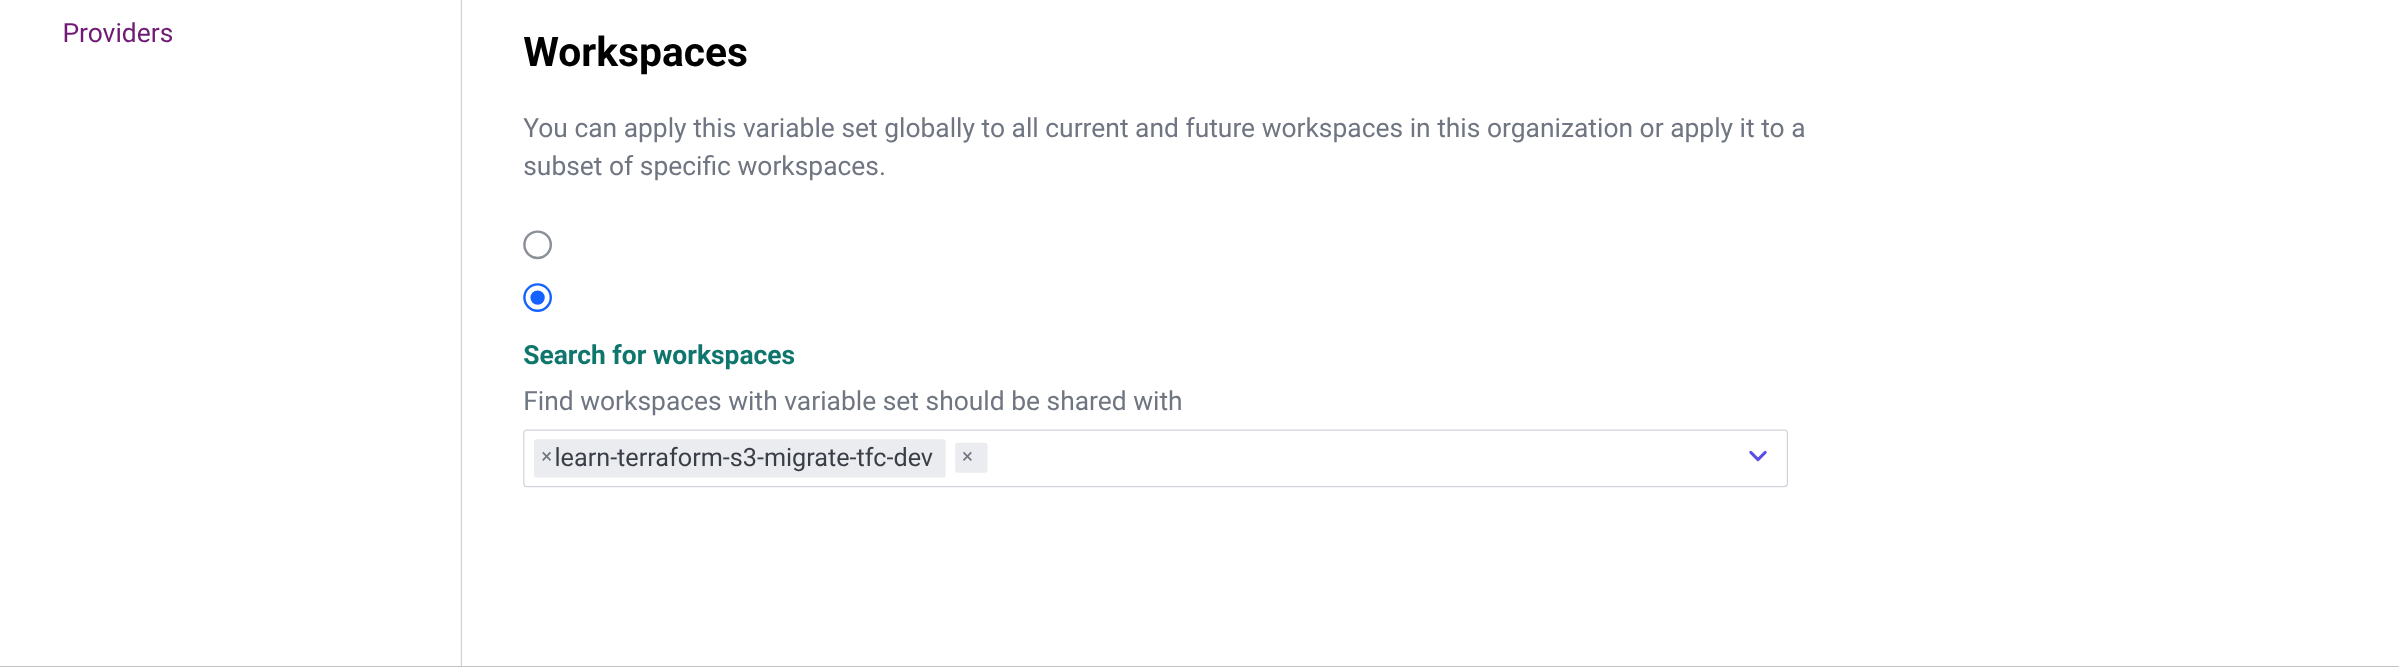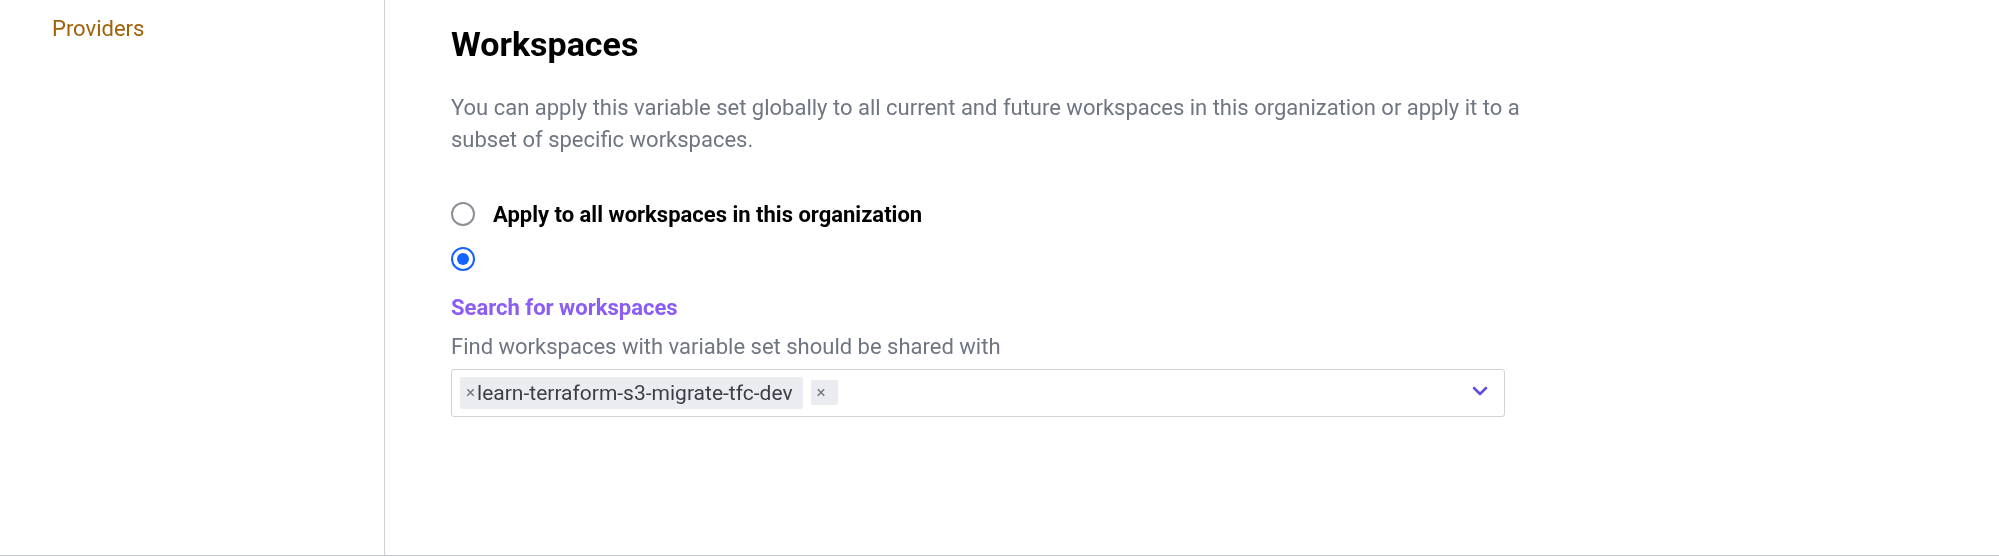--- a/index.html
+++ b/index.html
@@ -19,40 +19,40 @@
       position: absolute;
       left: 0;
       top: 0;
       width: 385px;
       height: 100%;
       border-right: 1px solid #d0d0d0;
       padding-top: 8px;
     }
     .sidebar-item {
       font-size: 22px;
-      color: #a16207;
+      color: #701a75;
       padding: 8px 0 8px 52px;
     }
     .main {
       position: absolute;
-      left: 451px;
+      left: 436px;
       top: 24px;
       right: 470px;
     }
     .section-title {
       font-size: 34px;
       font-weight: 700;
       color: #000000;
       margin-bottom: 28px;
     }
     .section-description {
       font-size: 22px;
       color: #6f7682;
       line-height: 1.45;
-      margin-bottom: 46px;
+      margin-bottom: 36px;
     }
     .radio-group {
       margin-bottom: 24px;
     }
     .radio-option {
       display: flex;
       align-items: center;
       margin-bottom: 20px;
       cursor: pointer;
     }
@@ -77,21 +77,21 @@
       background: #1563ff;
     }
     .radio-label {
       font-size: 22px;
       font-weight: 700;
       color: #000000;
     }
     .search-label {
       font-size: 22px;
       font-weight: 700;
-      color: #8b5cf6;
+      color: #0f766e;
       margin-bottom: 14px;
     }
     .search-help {
       font-size: 22px;
       color: #6f7682;
       margin-bottom: 10px;
     }
     .multi-select {
       width: 1054px;
       border: 1px solid #d0d4d9;
@@ -141,21 +141,20 @@
   <div class="sidebar-item">Providers</div>
 </div>
 
 <div class="main">
   <h2 class="section-title">Workspaces</h2>
   <p class="section-description">You can apply this variable set globally to all current and future workspaces in this organization or apply it to a subset of specific workspaces.</p>
 
   <div class="radio-group">
     <div class="radio-option">
       <span class="radio-circle"></span>
-      <span class="radio-label">Apply to all workspaces in this organization</span>
     </div>
     <div class="radio-option">
       <span class="radio-circle selected">
         <span class="radio-inner"></span>
       </span>
     </div>
   </div>
 
   <div class="search-label">Search for workspaces</div>
   <div class="search-help">Find workspaces with variable set should be shared with</div>

